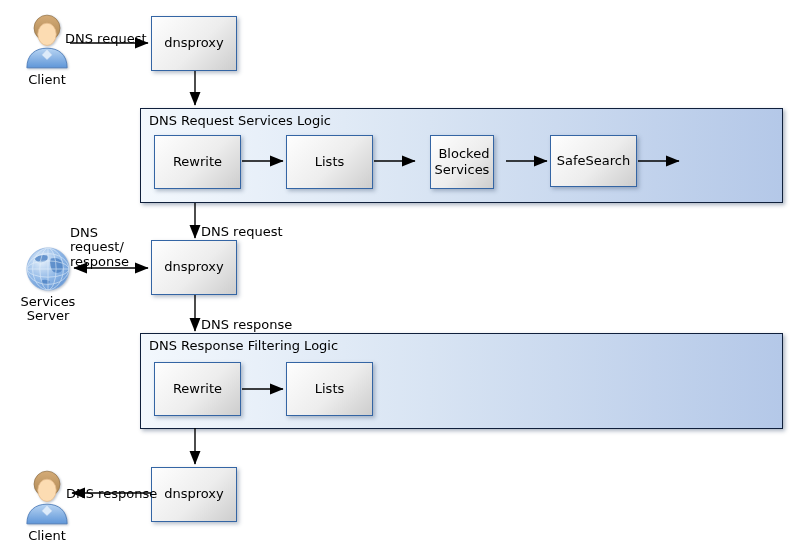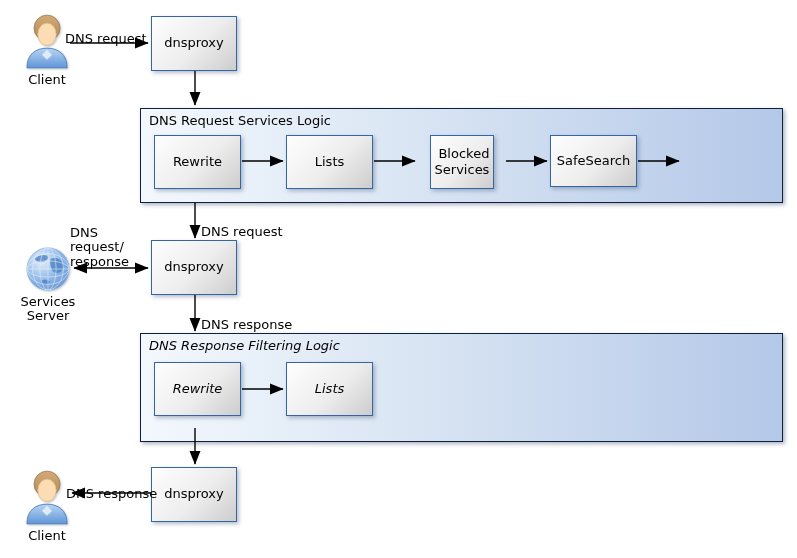--- a/index.html
+++ b/index.html
@@ -126,21 +126,21 @@
     <div class="actor-label">Services
 Server</div>
   </div>
 
   <div class="node" style="left:151px;top:240px;width:86px;height:55px;">
     <span>dnsproxy</span>
   </div>
 
   <div class="edge-label" style="left:201px;top:305px;">DNS response</div>
 
-  <div class="container" style="left:140px;top:333px;width:643px;height:109px;font-style:italic;">
+  <div class="container" style="left:140px;top:333px;width:643px;height:96px;">
     <div class="container-title">DNS Response Filtering Logic</div>
     <div class="node" style="left:13px;top:28px;width:87px;height:54px;">
       <span>Rewrite</span>
     </div>
     <div class="node" style="left:145px;top:28px;width:87px;height:54px;">
       <span>Lists</span>
     </div>
   </div>
 
   <div class="node" style="left:151px;top:467px;width:86px;height:55px;">

